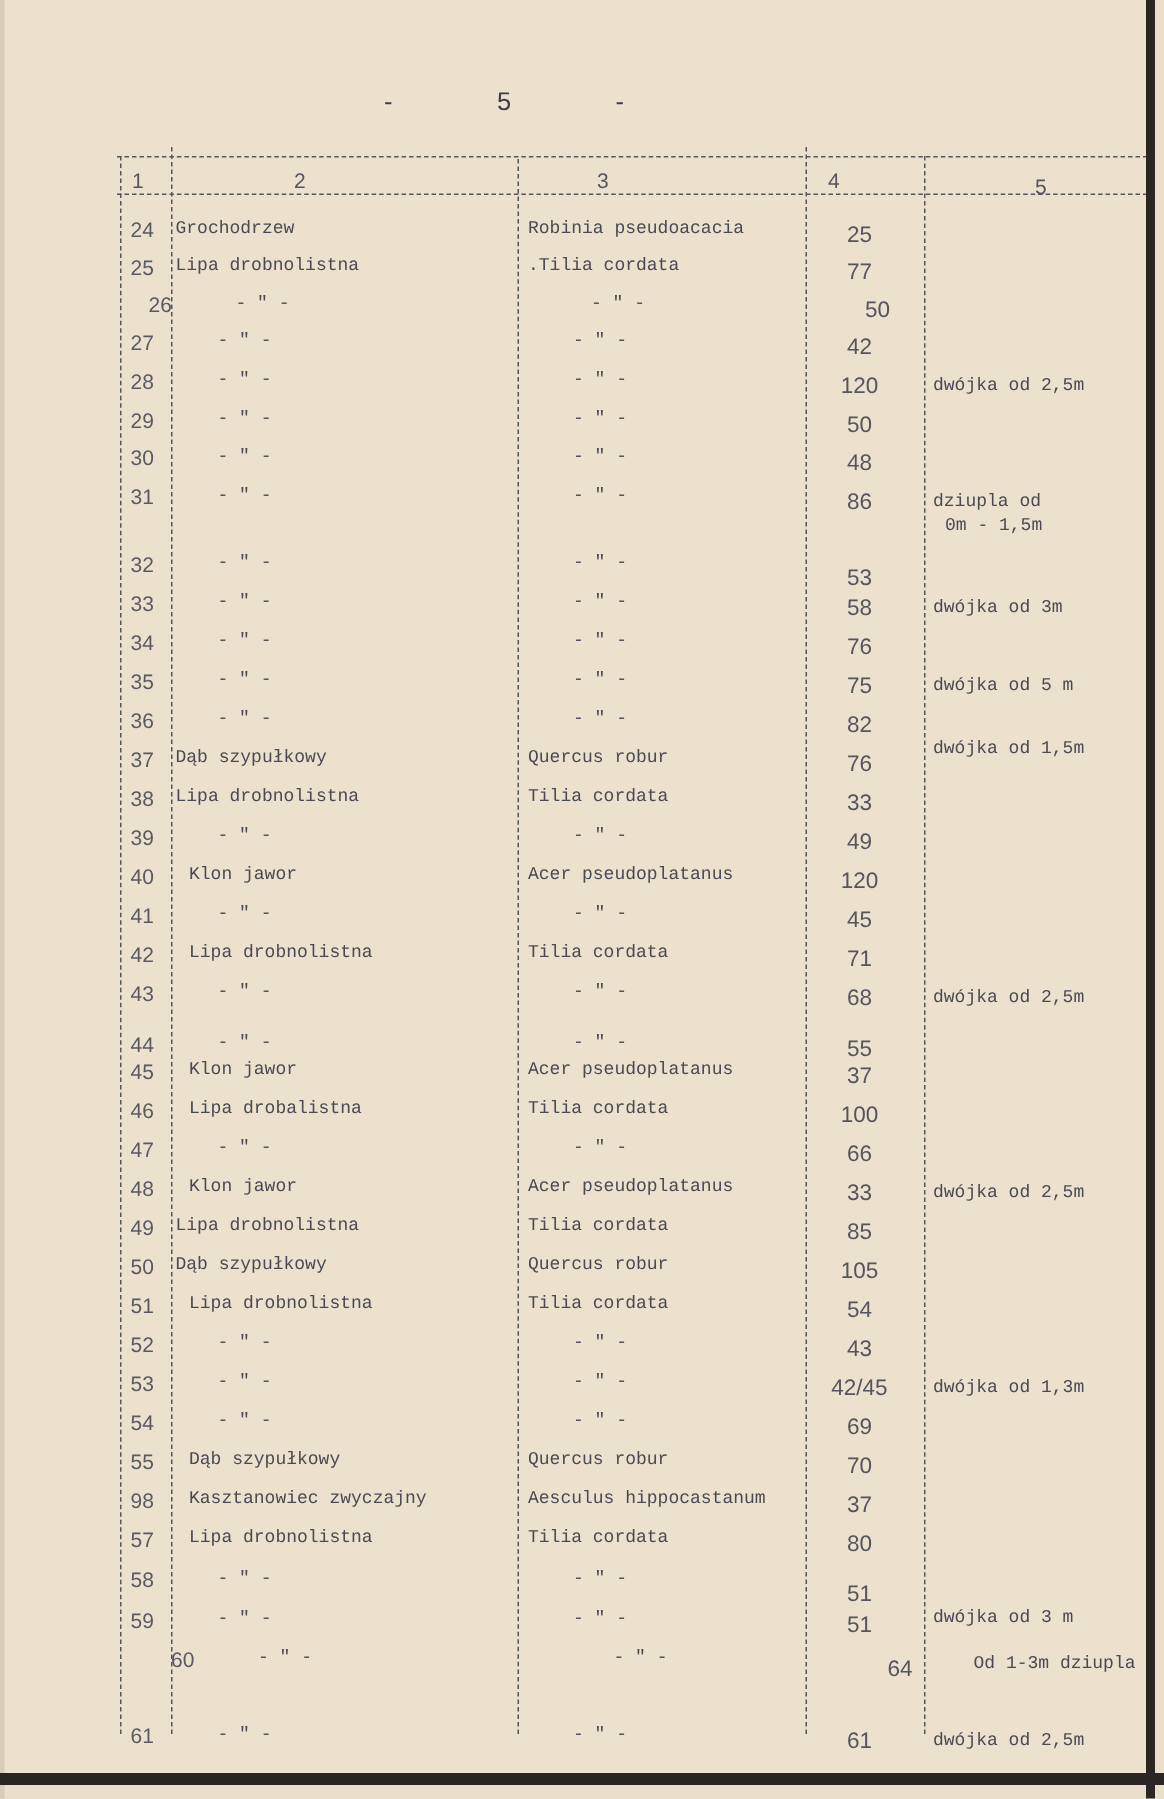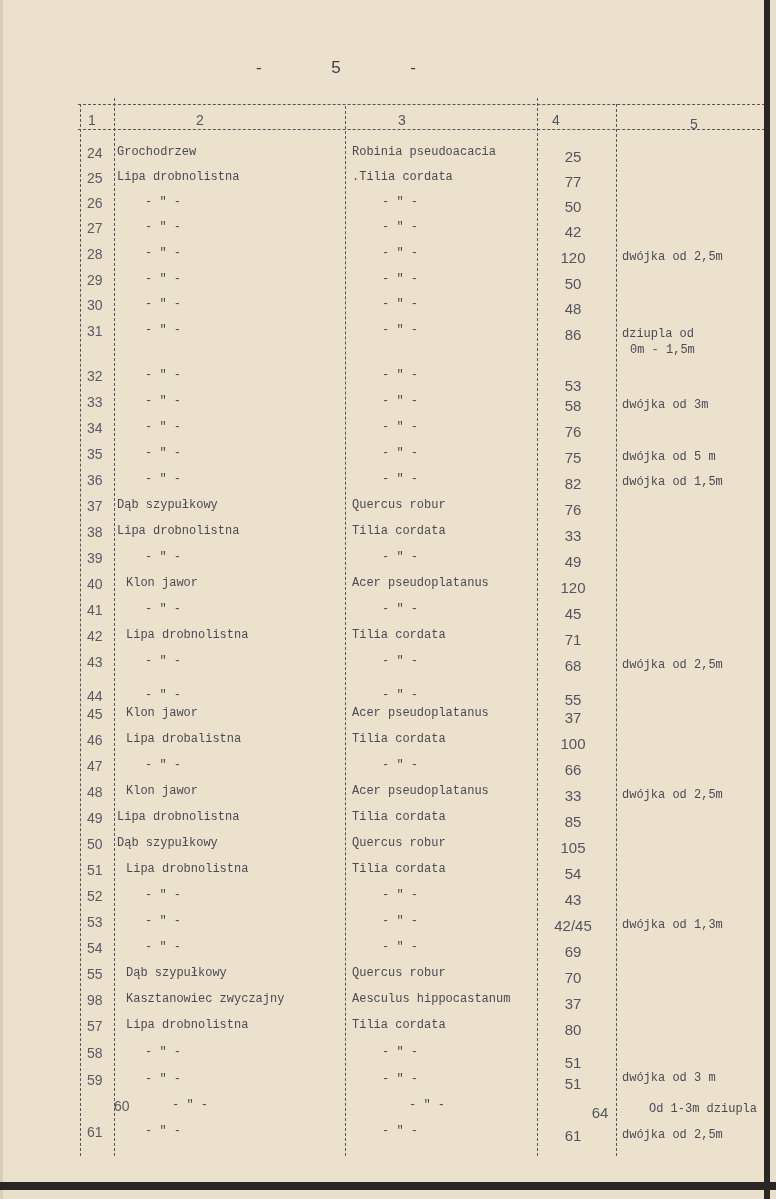--- a/index.html
+++ b/index.html
@@ -65,21 +65,21 @@
         <span class="c4" style="top:3px">25</span>
         <span class="c5" style="top:3px"></span>
       </div>
       <div class="row" style="top: 170px;">
         <span class="c1">25</span>
         <span class="c2" style="left:117px">Lipa drobnolistna</span>
         <span class="c3" style="left:352px">.Tilia cordata</span>
         <span class="c4" style="top:3px">77</span>
         <span class="c5" style="top:3px"></span>
       </div>
-      <div class="row" style="top: 195px;">
+      <div class="row" style="top: 195px; margin-left: 12px;">
         <span class="c1">26</span>
         <span class="c2" style="left:145px">- " -</span>
         <span class="c3" style="left:382px">- " -</span>
         <span class="c4" style="top:3px">50</span>
         <span class="c5" style="top:3px"></span>
       </div>
       <div class="row" style="top: 220px;">
         <span class="c1">27</span>
         <span class="c2" style="left:145px">- " -</span>
         <span class="c3" style="left:382px">- " -</span>
@@ -141,21 +141,21 @@
         <span class="c2" style="left:145px">- " -</span>
         <span class="c3" style="left:382px">- " -</span>
         <span class="c4" style="top:3px">75</span>
         <span class="c5" style="top:3px">dwójka od 5 m</span>
       </div>
       <div class="row" style="top: 472px;">
         <span class="c1">36</span>
         <span class="c2" style="left:145px">- " -</span>
         <span class="c3" style="left:382px">- " -</span>
         <span class="c4" style="top:3px">82</span>
-        <span class="c5" style="top:2px">dwójka od 1,5m</span>
+        <span class="c5" style="top:19px">dwójka od 1,5m</span>
       </div>
       <div class="row" style="top: 498px;">
         <span class="c1">37</span>
         <span class="c2" style="left:117px">Dąb szypułkowy</span>
         <span class="c3" style="left:352px">Quercus robur</span>
         <span class="c4" style="top:3px">76</span>
         <span class="c5" style="top:3px"></span>
       </div>
       <div class="row" style="top: 524px;">
         <span class="c1">38</span>
@@ -311,21 +311,21 @@
         <span class="c4" style="top:3px">51</span>
         <span class="c5" style="top:-2px">dwójka od 3 m</span>
       </div>
       <div class="row" style="top: 1098px; margin-left: 27px;">
         <span class="c1">60</span>
         <span class="c2" style="left:145px">- " -</span>
         <span class="c3" style="left:382px">- " -</span>
         <span class="c4" style="top:6px">64</span>
         <span class="c5" style="top:3px">Od 1-3m dziupla</span>
       </div>
-      <div class="row" style="top: 1124px; padding-left: 12px;">
+      <div class="row" style="top: 1149px; padding-left: 12px;">
         <span class="c1">61</span>
         <span class="c2" style="left:145px">- " -</span>
         <span class="c3" style="left:382px">- " -</span>
         <span class="c4" style="top:3px">61</span>
         <span class="c5" style="top:3px">dwójka od 2,5m</span>
       </div>
     </div>
 
   <div class="right-edge"></div>
   <div class="bottom-edge"></div>

